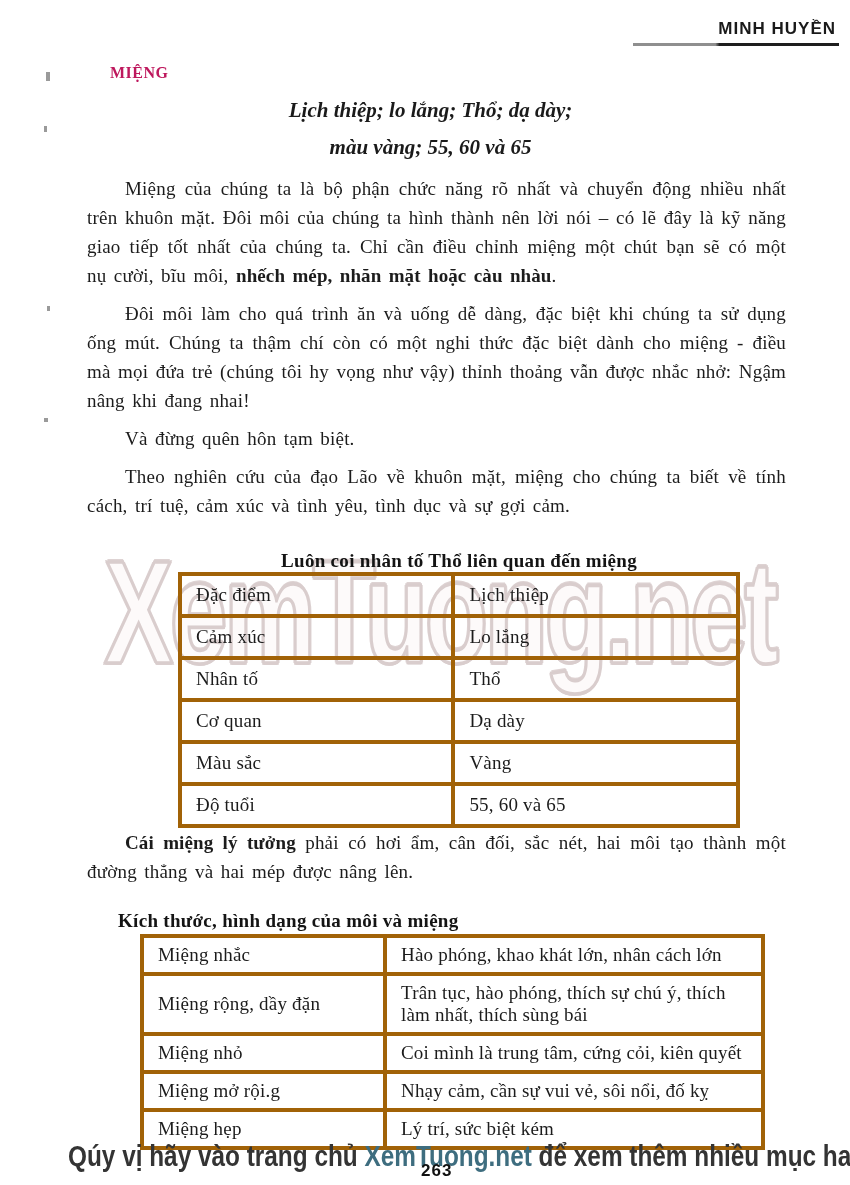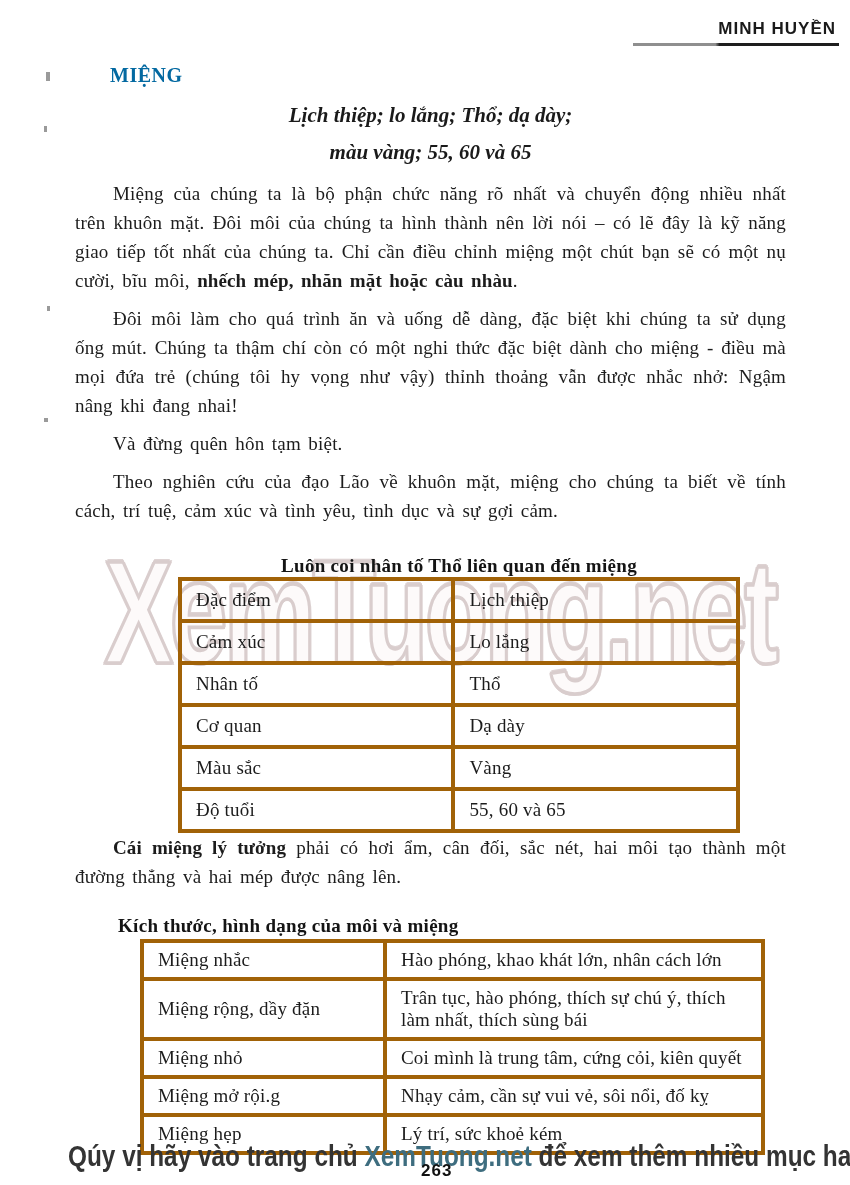--- a/index.html
+++ b/index.html
@@ -18,28 +18,28 @@
     font-weight:bold;font-size:17px;letter-spacing:1px;color:#1a1a1a;
   }
   .author-rule{
     position:absolute;top:43px;left:633px;width:206px;height:3px;
     background:linear-gradient(to right,#8f8f8f 0%,#8f8f8f 40%,#1e1e1e 42%,#1e1e1e 100%);
   }
   
   .content{position:absolute;left:75px;top:64px;width:711px;z-index:2;}
   h1.title{
     margin:0 0 10px 35px;
-    font-size:20px;font-weight:bold;letter-spacing:.5px;color:#0369a1;
+    font-size:16px;font-weight:bold;letter-spacing:.5px;color:#be185d;
   }
   .epigraph{
     text-align:center;font-style:italic;font-weight:bold;
     font-size:21px;line-height:37px;color:#1a1a1a;margin-bottom:8px;
   }
   p.body-p{
-    margin:0 0 9px 0;
+    margin:0 0 9px 12px;
     font-size:19px;line-height:29px;
     text-align:justify;text-indent:38px;
     word-spacing:2.5px;letter-spacing:.2px;
   }
   p.body-p b{letter-spacing:.1px;}
   
   .tbl1-wrap{margin:30px 0 0 103px;width:562px;position:relative;z-index:2;}
   .tbl-title{
     text-align:center;font-weight:bold;font-size:19px;letter-spacing:.3px;
     margin-bottom:0;color:#141414;
@@ -182,21 +182,21 @@
           <tr>
             <td class="c1">Miệng nhỏ</td>
             <td>Coi mình là trung tâm, cứng cỏi, kiên quyết</td>
           </tr>
           <tr>
             <td class="c1">Miệng mở rội.g</td>
             <td>Nhạy cảm, cần sự vui vẻ, sôi nổi, đố kỵ</td>
           </tr>
           <tr>
             <td class="c1">Miệng hẹp</td>
-            <td>Lý trí, sức khoẻ kém</td>
+            <td>Lý trí, sức biệt kém</td>
           </tr>
         </tbody>
       </table>
     </div>
 
   </div>
 
   <div class="footer"><span>Qúy vị hãy vào trang chủ </span><span class="brand">XemTuong.net</span><span> để xem thêm nhiều mục hay khác</span></div>
   <div class="page-number">263</div>
 

